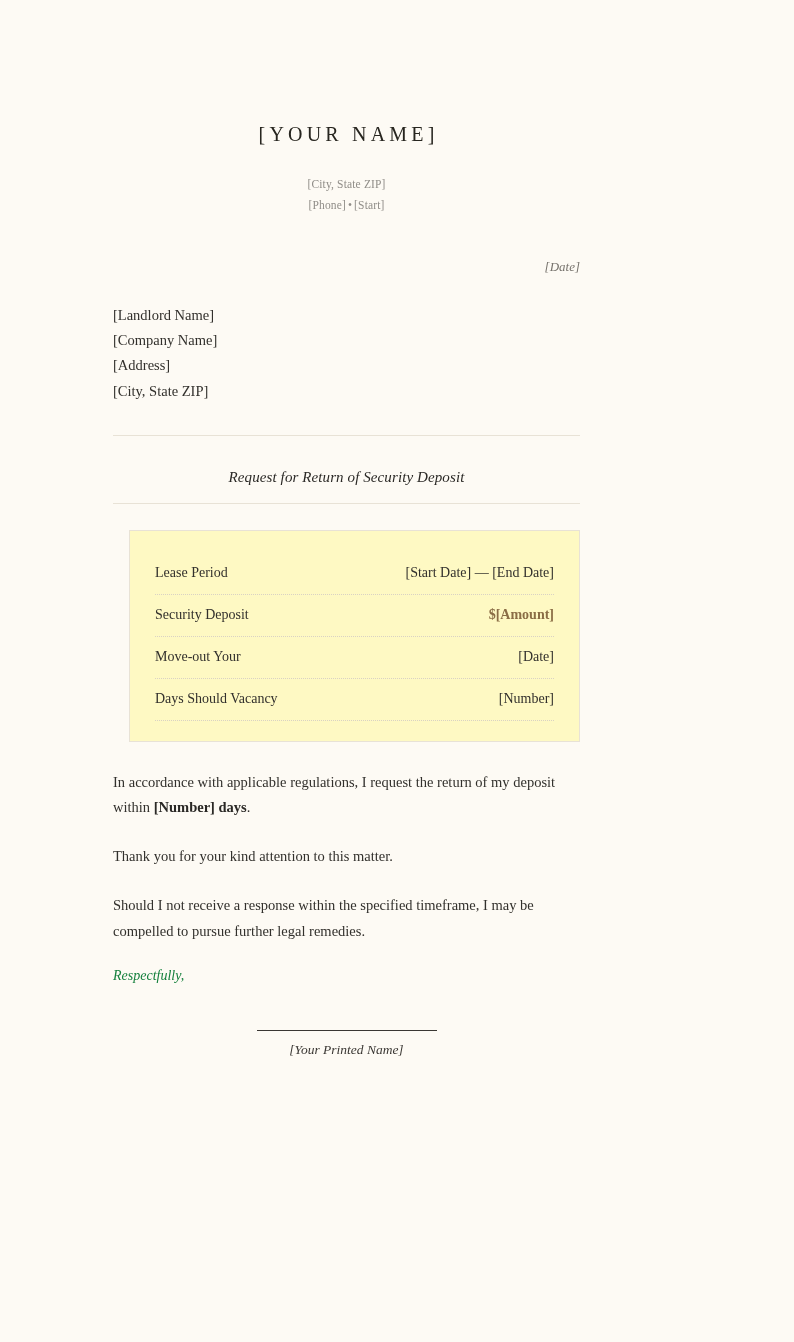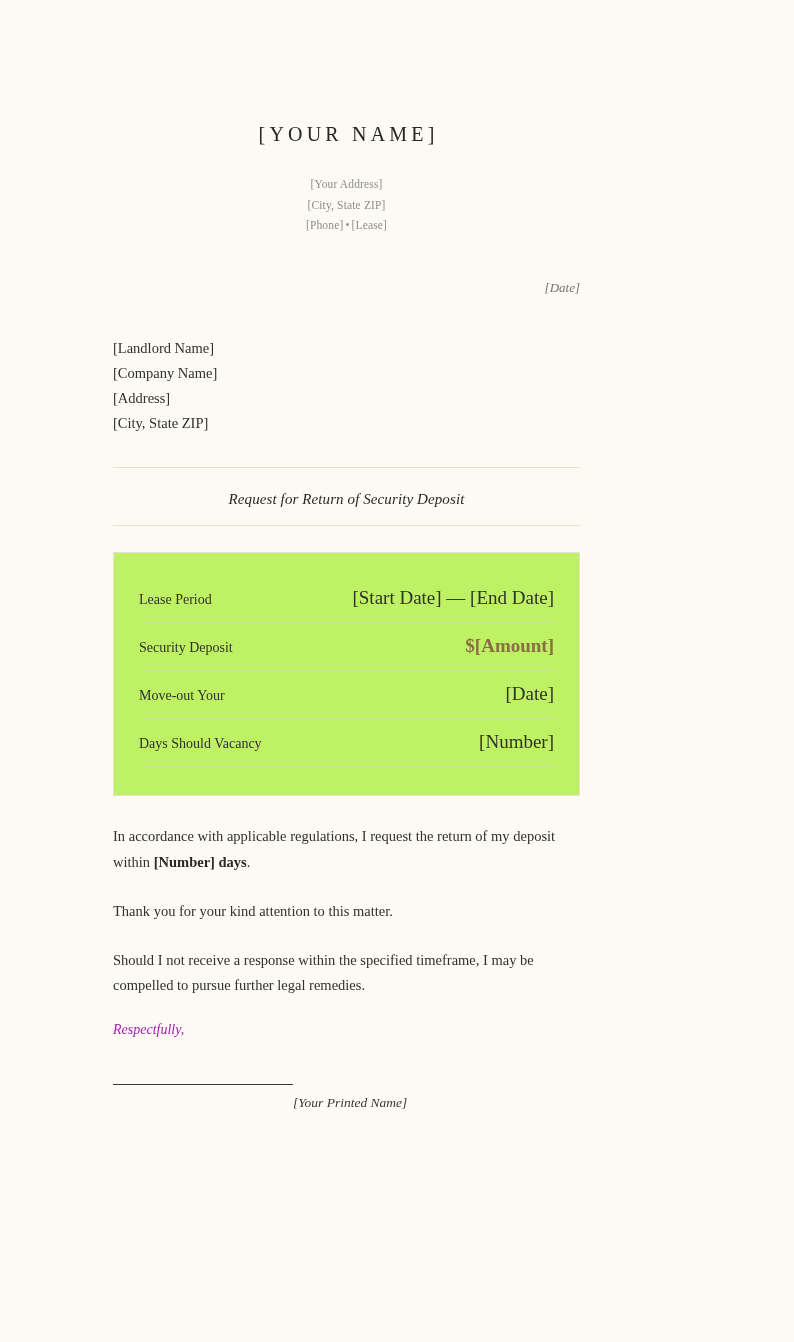--- a/index.html
+++ b/index.html
@@ -55,33 +55,33 @@
   .date-line {
     margin-top: 44px;
     text-align: right;
     font-style: italic;
     font-size: 13px;
     color: #77736d;
   }
 
   
   .recipient {
-    margin-top: 40px;
+    margin-top: 28px;
     line-height: 25.2px;
     font-size: 14.5px;
     color: #32302c;
   }
   .recipient div { white-space: pre; }
 
   
   .subject-wrap {
     margin-top: 31px;
     border-top: 1px solid #e8e2d6;
     border-bottom: 1px solid #e8e2d6;
-    padding: 22px 0 17px;
+    padding: 32px 0 17px;
     text-align: center;
   }
   .subject {
     font-style: italic;
     font-size: 15px;
     color: #2b2926;
     letter-spacing: 0.1px;
   }
 
   
@@ -97,59 +97,59 @@
     color: #8a6d45;
     font-weight: bold;
   }
   .strong-dark {
     color: #2a2825;
     font-weight: bold;
   }
 
   
   .details-card {
-    margin: 26px 0 28px 0;
+    margin: 26px 0 28px 16px;
     border: 1px solid #e8e2d6;
-    background: #bef264;
-    padding: 22px 25px 28px 25px;
+    background: #fef9c3;
+    padding: 22px 25px 20px 25px;
     box-sizing: border-box;
   }
   .detail-row {
     display: flex;
     justify-content: space-between;
     align-items: baseline;
     border-bottom: 1px dotted #d9d2c4;
     padding: 12px 0 13px 0;
   }
   .detail-label {
     font-size: 14px;
     color: #32302c;
   }
   .detail-value {
-    font-size: 19px;
+    font-size: 14px;
     color: #32302c;
     text-align: right;
   }
   .detail-value.accent {
     color: #8a6d45;
     font-weight: bold;
   }
 
   
   .closing {
     margin-top: 22px;
     font-style: italic;
     font-size: 14px;
-    color: #a21caf;
+    color: #15803d;
   }
   .signature-block {
     margin-top: 46px;
     display: flex;
-    flex-direction: row;
-    align-items: flex-start;
+    flex-direction: column;
+    align-items: center;
   }
   .signature-rule {
     width: 180px;
     border-top: 1px solid #3a3733;
     height: 0;
   }
   .printed-name {
     margin-top: 11px;
     font-style: italic;
     font-size: 13.5px;
@@ -157,23 +157,22 @@
   }
 </style>
 </head>
 <body>
 
 <div class="page">
 
   <div class="letterhead">
     <div class="sender-name">[YOUR NAME]</div>
     <div class="contact-block">
-      <div class="contact-line">[Your Address]</div>
       <div class="contact-line">[City, State ZIP]</div>
-      <div class="contact-line"><span>[Phone]</span><span class="contact-sep">•</span><span>[Lease]</span></div>
+      <div class="contact-line"><span>[Phone]</span><span class="contact-sep">•</span><span>[Start]</span></div>
     </div>
   </div>
 
   <div class="date-line">[Date]</div>
 
   <div class="recipient">
     <div>[Landlord Name]</div>
     <div>[Company Name]</div>
     <div>[Address]</div>
     <div>[City, State ZIP]</div>

